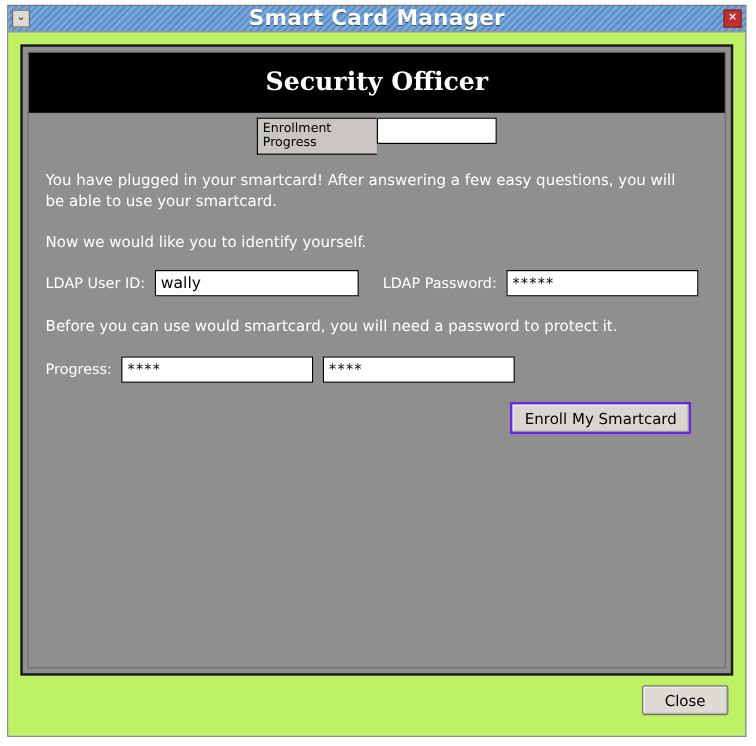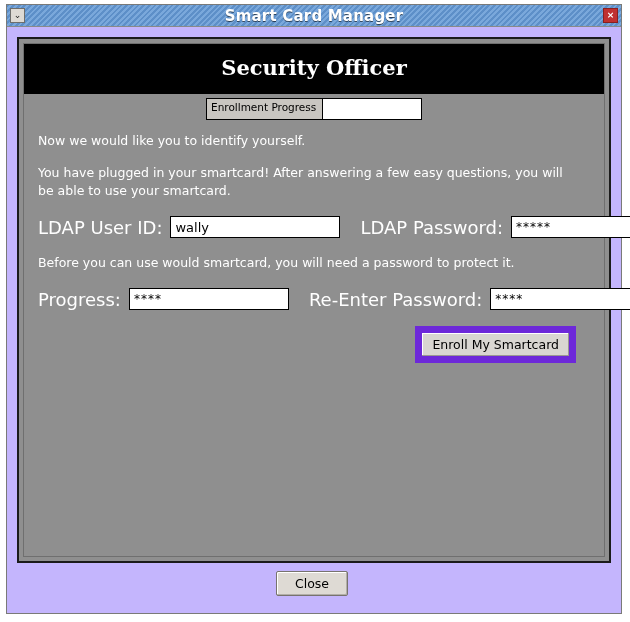--- a/index.html
+++ b/index.html
@@ -63,35 +63,35 @@
     background: #c03030;
     color: #ffffff;
     border: 1px solid #8a1f1f;
     font-size: 9px;
     font-weight: bold;
   }
   .titlebar-title {
     flex: 1 1 auto;
     text-align: center;
     font-weight: bold;
-    font-size: 15px;
+    font-size: 18px;
     color: #ffffff;
     text-shadow: 0 1px 0 rgba(0,0,0,0.55);
     letter-spacing: 0.2px;
     white-space: nowrap;
   }
 
   
   .win-body {
     flex: 1 1 auto;
     padding: 10px;
     box-sizing: border-box;
     display: flex;
     flex-direction: column;
-    background: #c4b5fd;
+    background: #bef264;
   }
 
   .panel-outer {
     flex: 1 1 auto;
     border: 2px solid #1b1b1b;
     background: #8f8f8f;
     box-sizing: border-box;
     padding: 4px;
     display: flex;
     flex-direction: column;
@@ -115,21 +115,21 @@
     line-height: 1.33;
     padding: 10px 6px 12px 6px;
   }
 
   .progress-row {
     display: flex;
     justify-content: center;
     margin-top: 4px;
   }
   .progress-label {
-    width: 116px;
+    width: 100px;
     background: #c9c6c1;
     border: 1px solid #000000;
     border-right: none;
     box-sizing: border-box;
     font-size: 10.5px;
     line-height: 1.18;
     padding: 2px 4px;
     color: #000;
   }
   .progress-bar {
@@ -161,21 +161,21 @@
   }
   .para.tight { margin-bottom: 14px; }
 
   .field-row {
     display: flex;
     align-items: center;
     margin-bottom: 16px;
   }
   .field-label {
     color: #ffffff;
-    font-size: 18px;
+    font-size: 12px;
     white-space: nowrap;
   }
   .txt {
     border: 1px solid #000000;
     background: #ffffff;
     color: #000000;
     font-family: "DejaVu Sans", sans-serif;
     font-size: 13px;
     padding: 2px 4px;
     box-sizing: border-box;
@@ -192,34 +192,34 @@
   .w-pw2 { width: 160px; margin-left: 8px; }
 
   .btn-row {
     display: flex;
     justify-content: flex-end;
     padding-right: 14px;
     margin-top: 6px;
   }
   .btn {
     background: #d9d6d1;
-    border: 7px solid #6d28d9;
+    border: 2px solid #6d28d9;
     box-shadow: inset -1px -1px 0 #9a9792, inset 1px 1px 0 #ffffff;
     font-size: 12.5px;
     color: #000000;
     padding: 4px 10px;
     cursor: pointer;
     font-family: "DejaVu Sans", sans-serif;
   }
 
   .footer {
     height: 40px;
     display: flex;
     align-items: center;
-    justify-content: center;
+    justify-content: flex-end;
     padding-right: 4px;
   }
   .btn-close {
     background: #dedad4;
     border: 1px solid #77736e;
     box-shadow: inset -1px -1px 0 #b2aea8, inset 1px 1px 0 #ffffff;
     border-radius: 2px;
     font-size: 12.5px;
     padding: 4px 18px;
     cursor: pointer;
@@ -253,37 +253,36 @@
 
         <div class="progress-row">
           <div class="progress-label">Enrollment Progress</div>
           <div class="progress-bar">
             <div class="progress-fill" style="width: 0%;"></div>
           </div>
         </div>
 
         <div class="content">
 
+          <p class="para">You have plugged in your smartcard! After answering a few easy questions, you will be able to use your smartcard.</p>
+
           <p class="para tight">Now we would like you to identify yourself.</p>
-
-          <p class="para">You have plugged in your smartcard! After answering a few easy questions, you will be able to use your smartcard.</p>
 
           <div class="field-row">
             <span class="field-label">LDAP User ID:</span>
             <input class="txt w-user" type="text" value="wally" style="">
             <span class="field-label gap-lg">LDAP Password:</span>
             <input class="txt w-ldappw pw" type="text" value="*****" style="">
           </div>
 
           <p class="para">Before you can use would smartcard, you will need a password to protect it.</p>
 
           <div class="field-row">
             <span class="field-label">Progress:</span>
             <input class="txt w-pw pw" type="text" value="****" style="">
-            <span class="field-label gap-lg">Re-Enter Password:</span>
             <input class="txt w-pw2 pw" type="text" value="****" style="">
           </div>
 
           <div class="btn-row">
             <button class="btn">Enroll My Smartcard</button>
           </div>
 
         </div>
       </div>
     </div>

